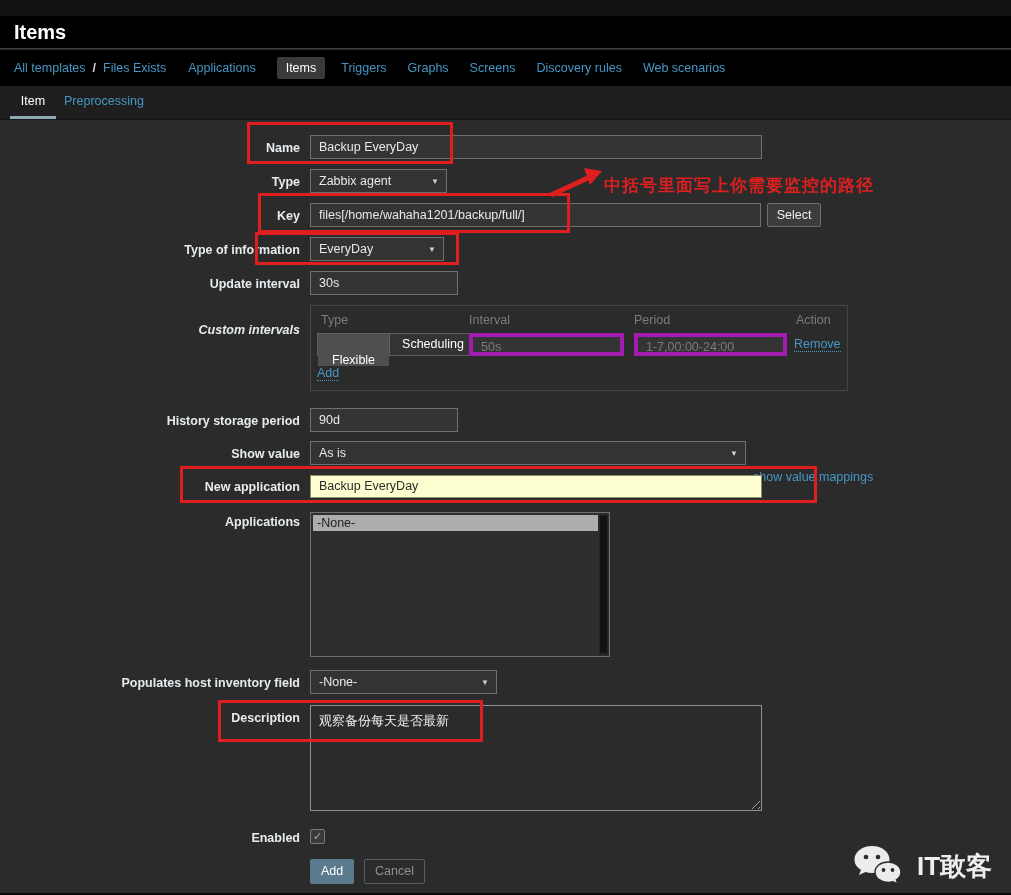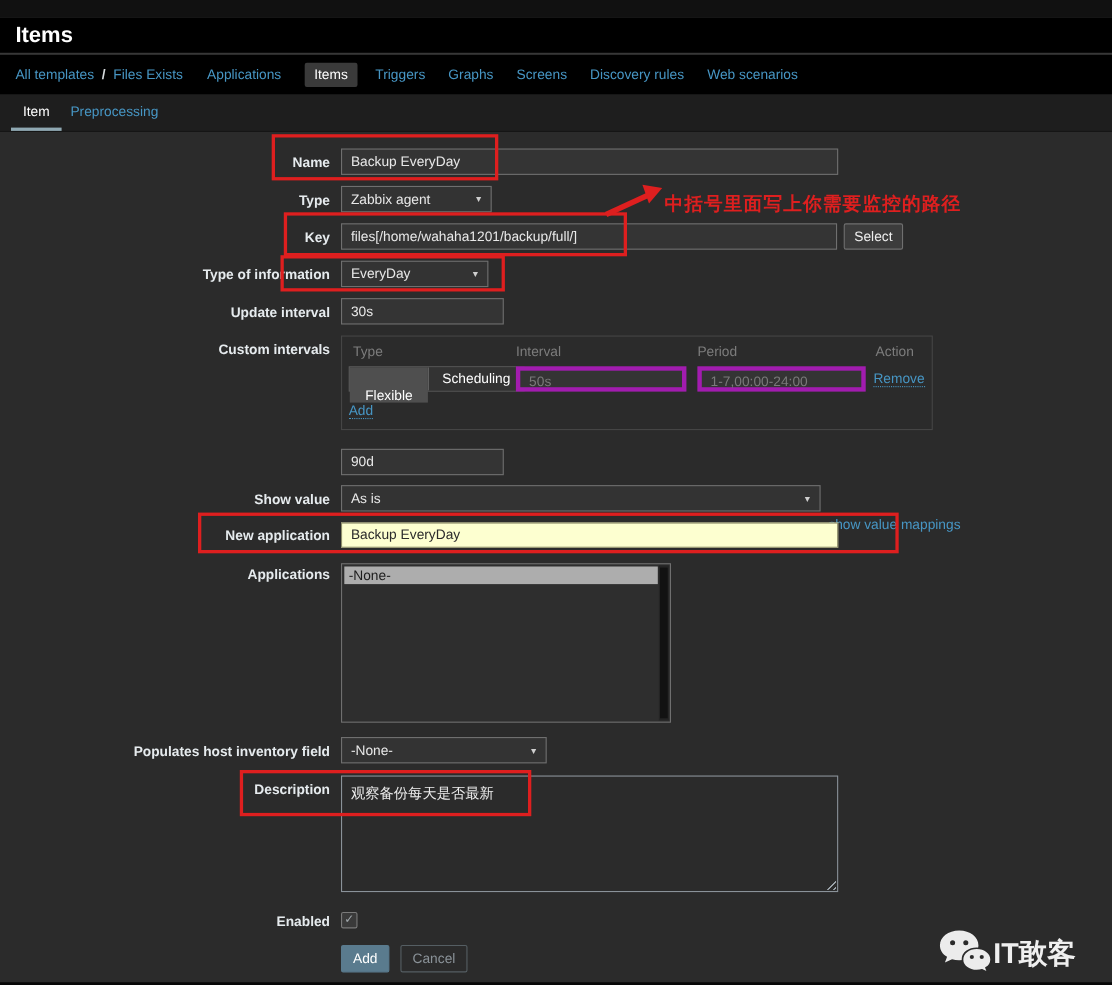--- a/index.html
+++ b/index.html
@@ -83,21 +83,21 @@
                 border:1px solid #555e63; color:#8a9298; border-radius:2px;
                 text-align:center; cursor:pointer; }
   
   .redbox { position:absolute; border:3px solid #de1f1f; pointer-events:none; }
   .redtext { position:absolute; color:#de1f1f; font-weight:bold;
              font-size:17px; letter-spacing:1px; pointer-events:none; }
   
   .bstrip { position:absolute; left:0; top:877px; width:100%; height:18px;
             background:#070707; }
   .wmark { position:absolute; left:853px; top:828px; display:flex;
-           align-items:center; gap:0; }
+           align-items:center; gap:14px; }
   .wmark .wtxt { font-size:26px; font-weight:bold; color:#efefef; }
 </style>
 </head>
 <body>
 
 <div id="screen">
 
   <div class="hdr">
     <div class="title">Items</div>
   </div>
@@ -137,36 +137,37 @@
 
   <div class="flabel" style="top:227px;">Type of information</div>
   <div class="tselect" style="left:310px; top:221px; width:134px;">
     <span>EveryDay</span>
     <span class="arr">▼</span>
   </div>
 
   <div class="flabel" style="top:261px;">Update interval</div>
   <div class="tinput" style="left:310px; top:255px; width:148px;">30s</div>
 
-  <div class="flabel" style="top:295px;">Custom intervals</div>
+  <div class="flabel" style="top:307px;font-style:italic;">Custom intervals</div>
   <div class="fieldset" style="left:310px; top:289px; width:538px; height:86px;">
     <div class="fs-h" style="left:10px; top:7px;">Type</div>
     <div class="fs-h" style="left:158px; top:7px;">Interval</div>
     <div class="fs-h" style="left:323px; top:7px;">Period</div>
     <div class="fs-h" style="left:485px; top:7px;">Action</div>
     <div class="seg" style="left:6px; top:27px;">
       <span class="on">Flexible</span>
       <span class="off">Scheduling</span>
     </div>
     <div class="dinput" style="left:158px; top:27px; width:155px;">50s</div>
     <div class="dinput" style="left:323px; top:27px; width:153px;">1-7,00:00-24:00</div>
     <div class="linkdot" style="left:483px; top:31px;">Remove</div>
     <div class="linkdot" style="left:6px; top:60px;">Add</div>
   </div>
 
+  <div class="flabel" style="top:398px;">History storage period</div>
   <div class="tinput" style="left:310px; top:392px; width:148px;">90d</div>
 
   <div class="flabel" style="top:431px;">Show value</div>
   <div class="tselect" style="left:310px; top:425px; width:436px;">
     <span>As is</span>
     <span class="arr">▼</span>
   </div>
   <div class="plainlink" style="left:753px; top:454px;">show value mappings</div>
 
   <div class="flabel" style="top:464px;">New application</div>

